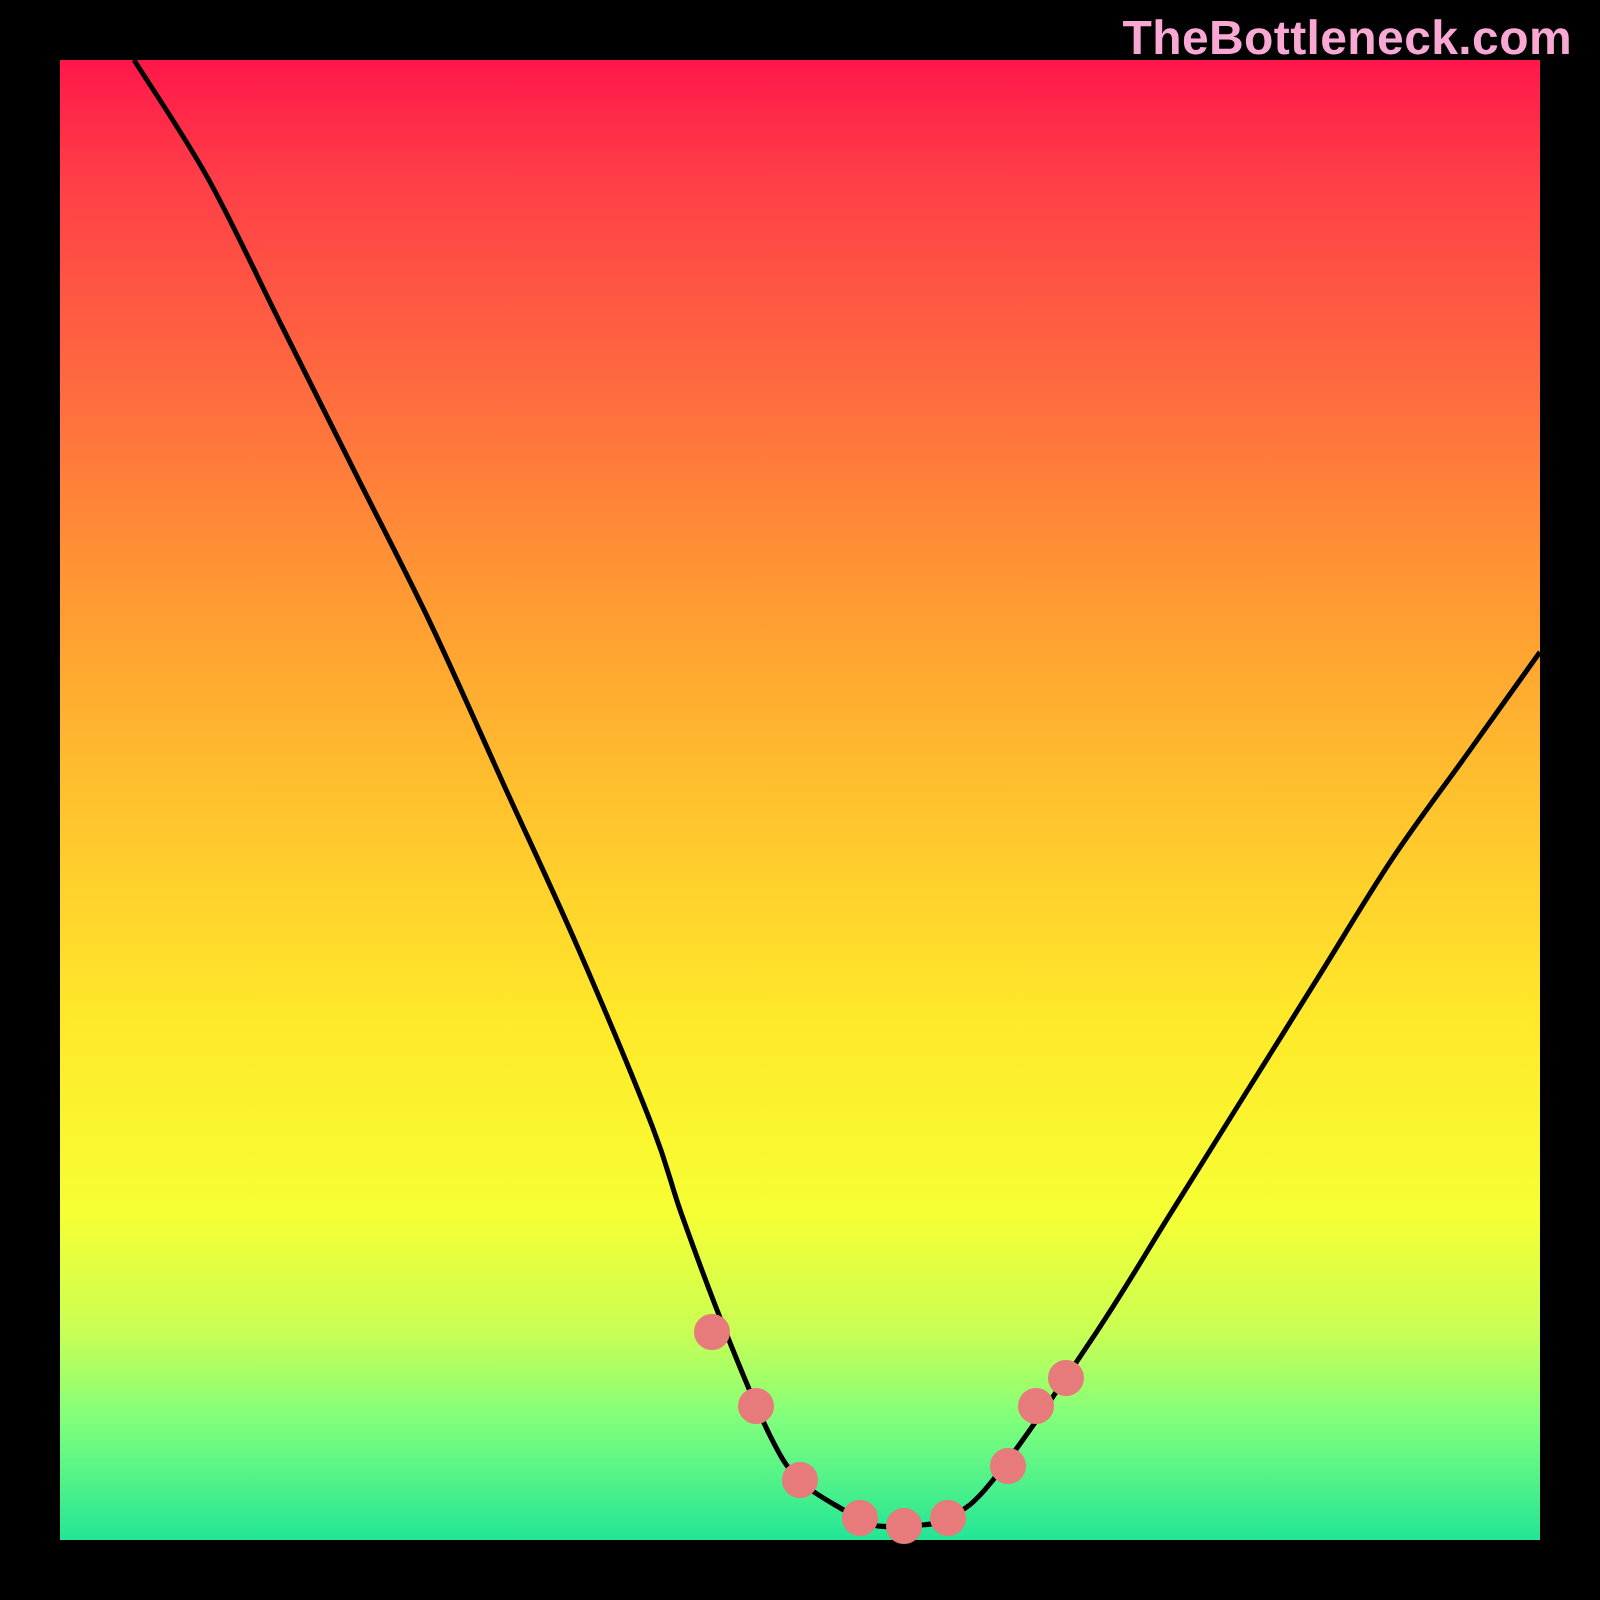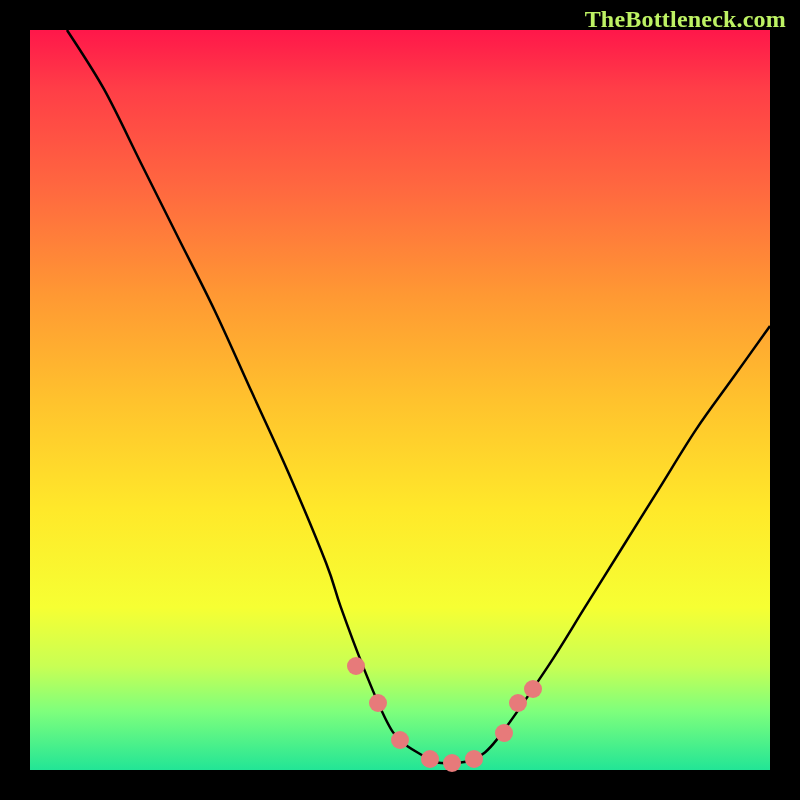--- a/index.html
+++ b/index.html
@@ -27,24 +27,24 @@
       #f6ff33 78%,
       #c8ff54 86%,
       #7fff7c 92%,
       #22e596 100%
     );
   }
   .watermark {
     position: absolute;
     top: 6px;
     right: 14px;
-    font-family: Liberation Serif, serif;
+    font-family: Liberation Sans, sans-serif;
     font-size: 24px;
     font-weight: 600;
-    color: #bef264;
+    color: #f9a8d4;
     letter-spacing: 0.2px;
     user-select: none;
   }
   .curve {
     position: absolute;
     left: 0;
     top: 0;
   }
   .marker {
     position: absolute;

